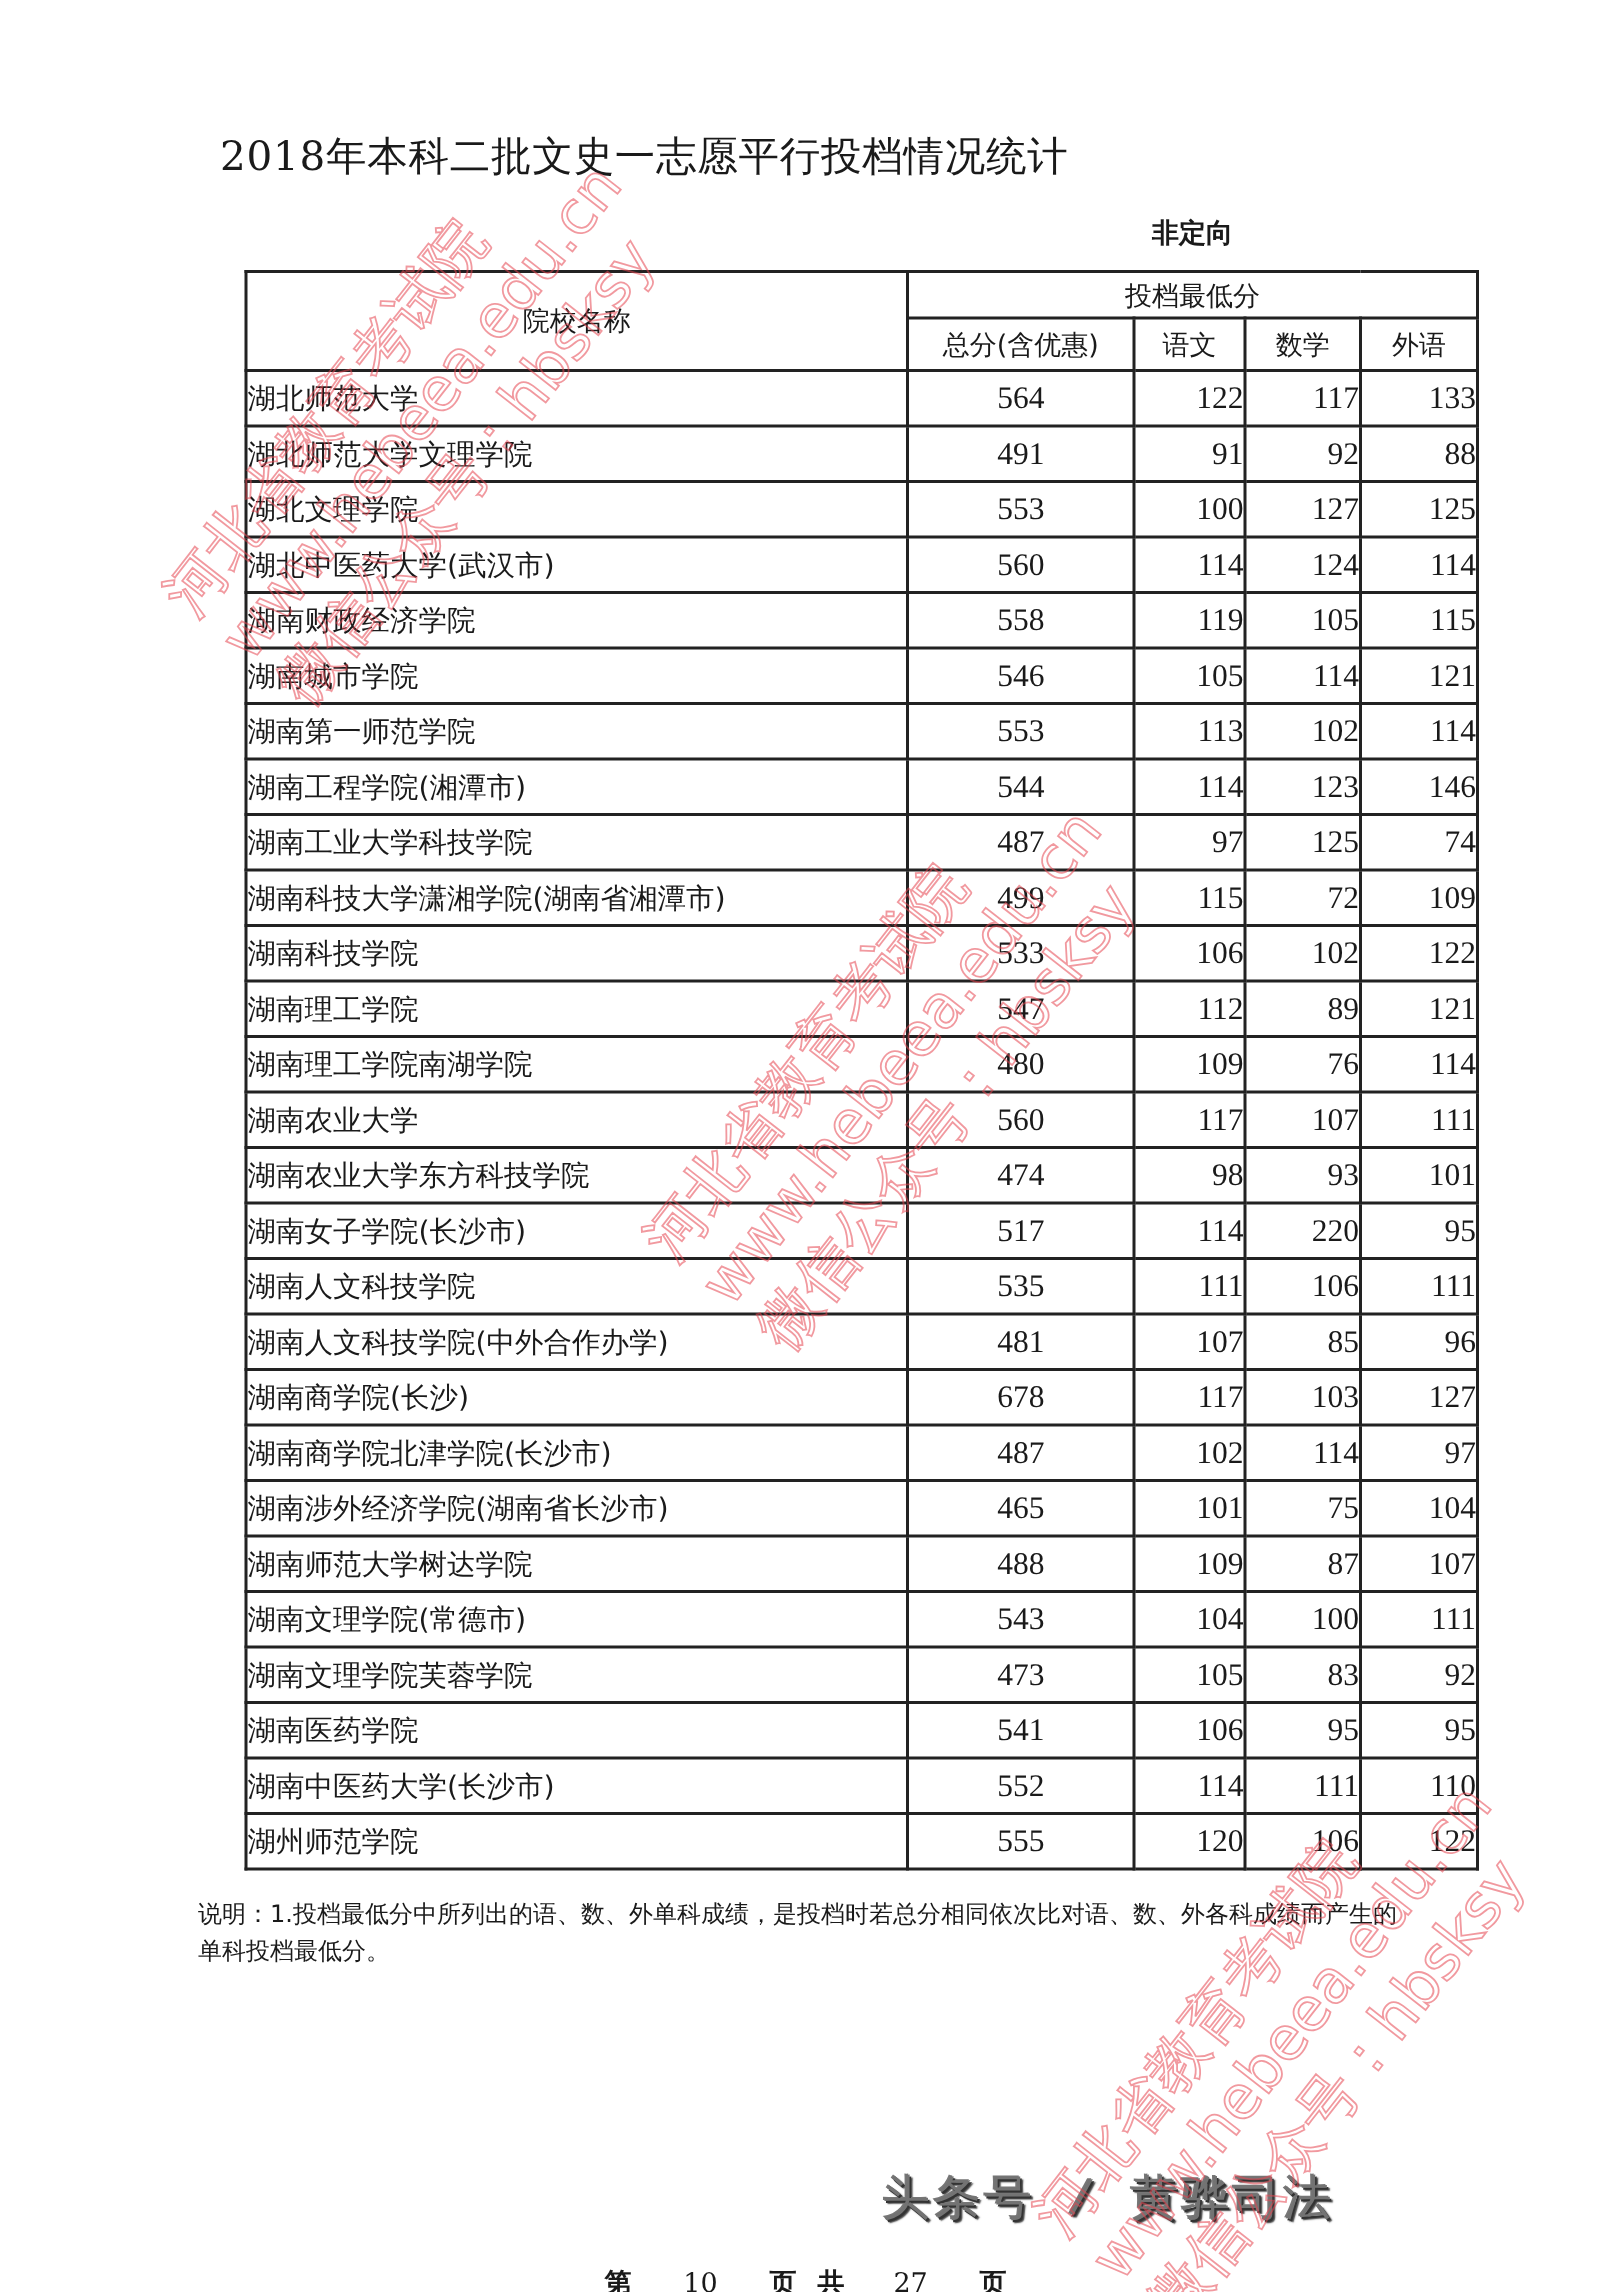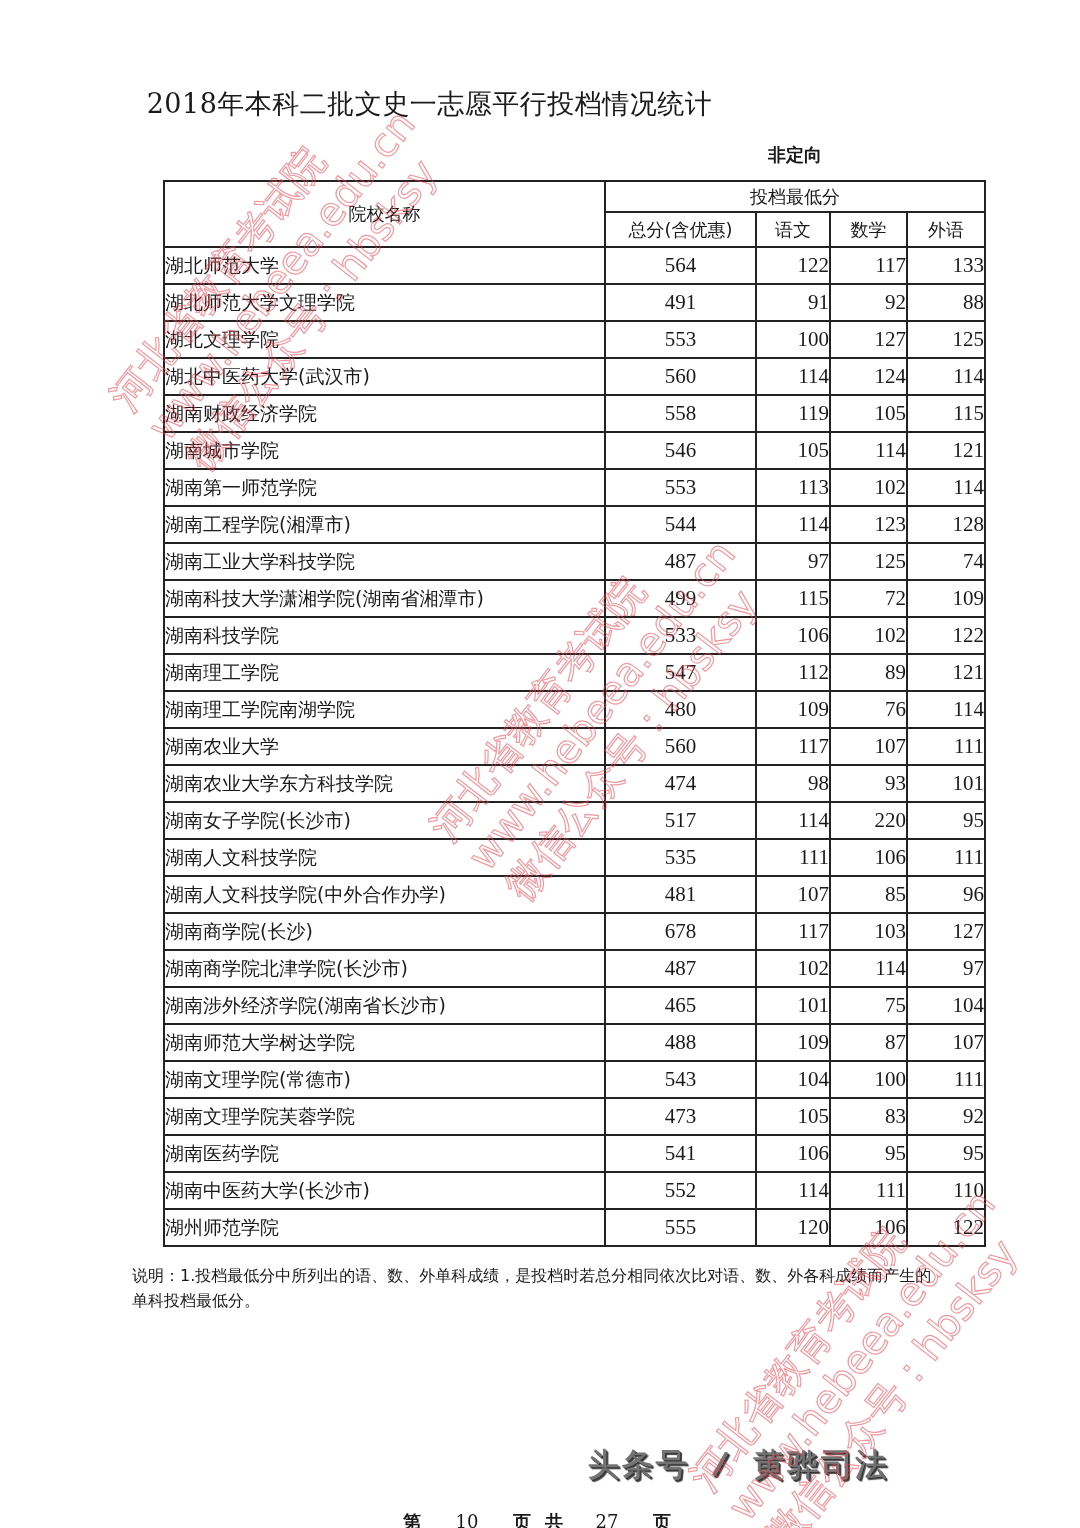--- a/index.html
+++ b/index.html
@@ -110,21 +110,21 @@
         <td class="num total">553</td>
         <td class="num sub">113</td>
         <td class="num sub">102</td>
         <td class="num sub">114</td>
       </tr>
       <tr class="row">
         <td class="name">湖南工程学院(湘潭市)</td>
         <td class="num total">544</td>
         <td class="num sub">114</td>
         <td class="num sub">123</td>
-        <td class="num sub">128</td>
+        <td class="num sub">146</td>
       </tr>
       <tr class="row">
         <td class="name">湖南工业大学科技学院</td>
         <td class="num total">487</td>
         <td class="num sub">97</td>
         <td class="num sub">125</td>
         <td class="num sub">74</td>
       </tr>
       <tr class="row">
         <td class="name">湖南科技大学潇湘学院(湖南省湘潭市)</td>

